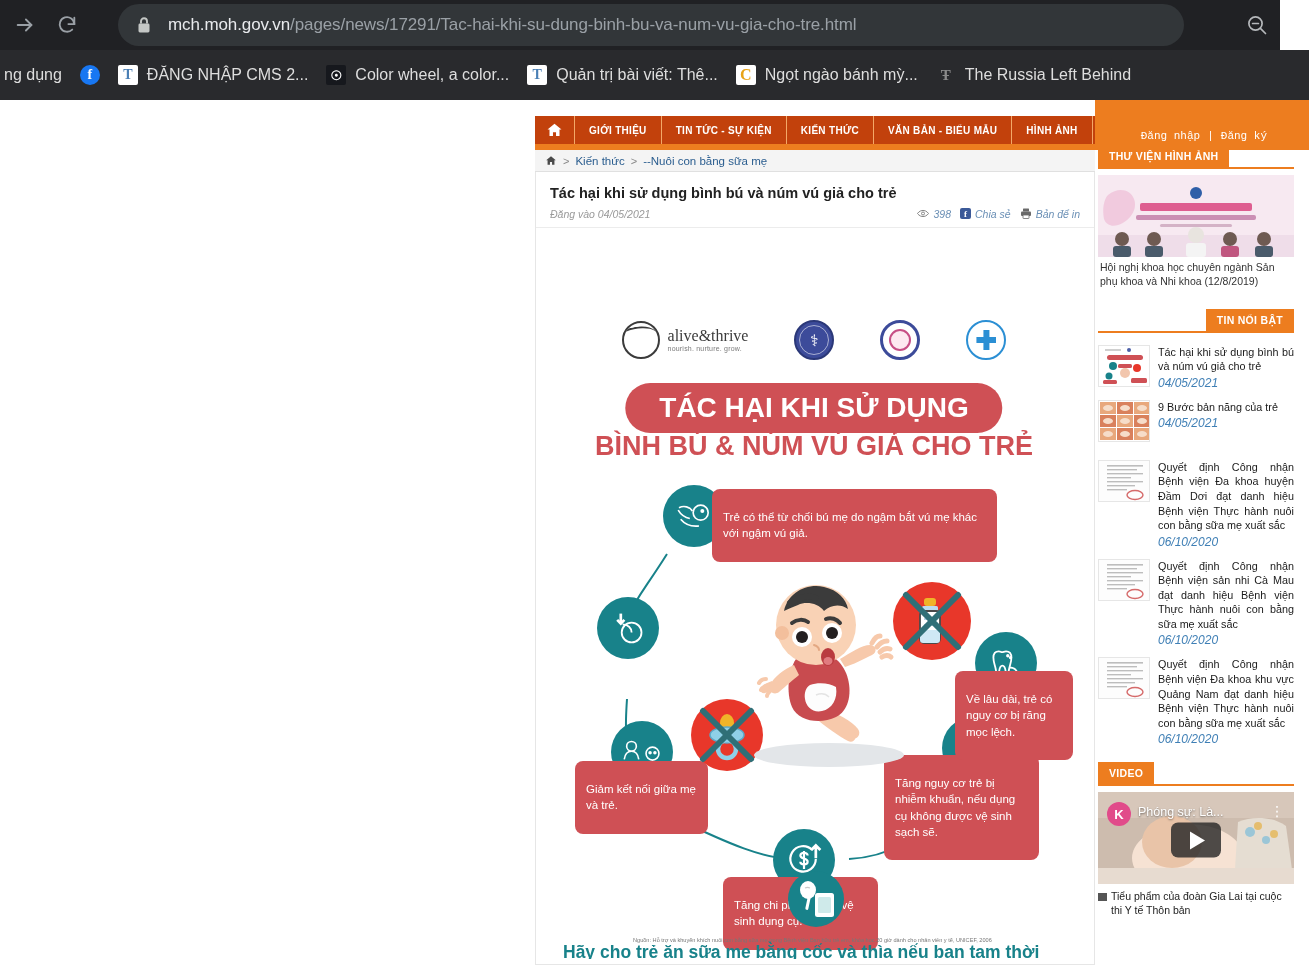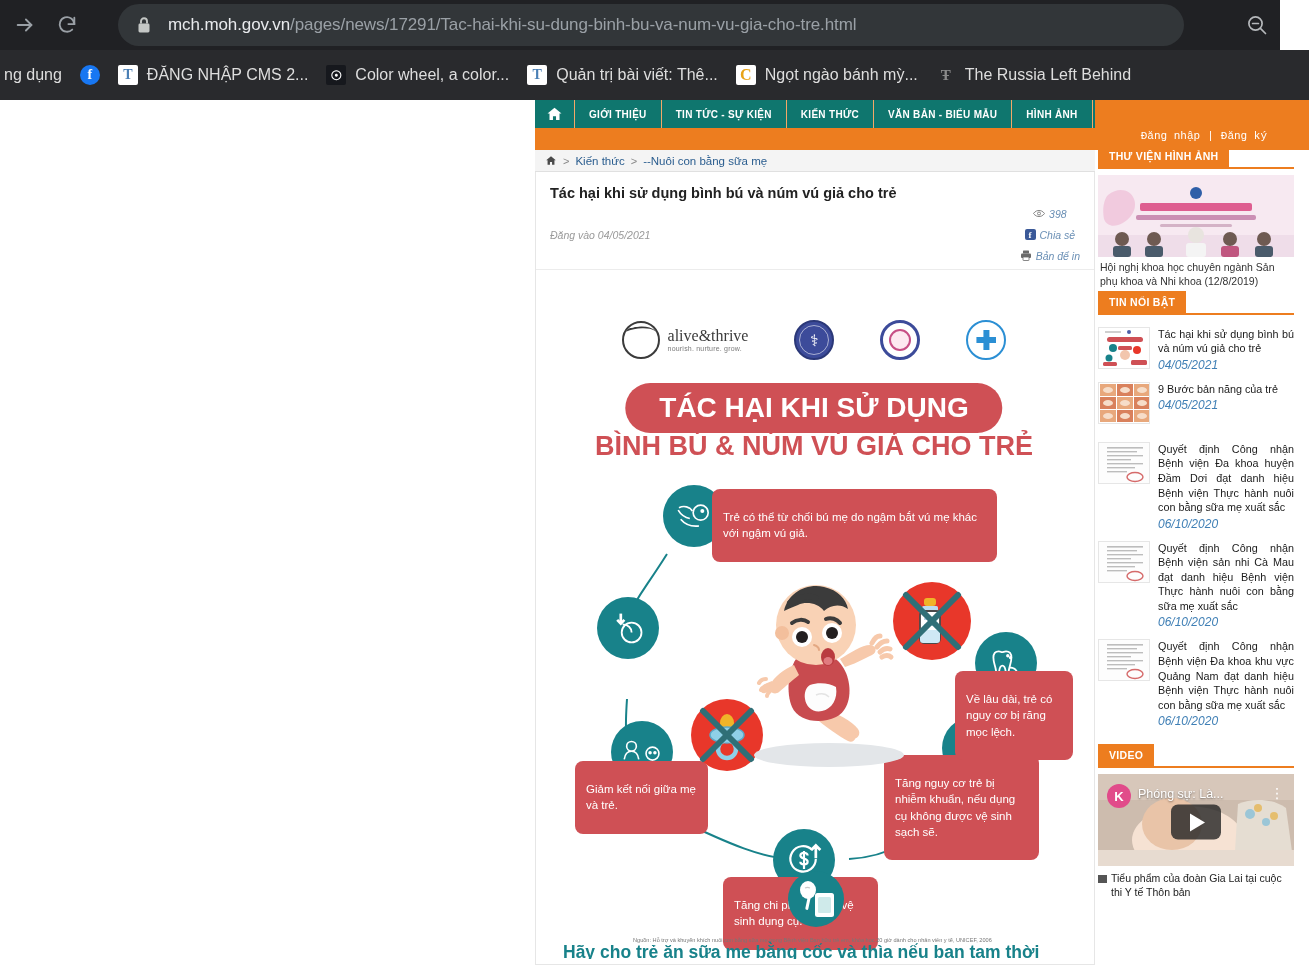--- a/index.html
+++ b/index.html
@@ -63,22 +63,22 @@
     background: #ffffff; overflow: hidden;
   }
   
   #site-container {
     position: absolute; left: 535px; top: 0; width: 774px; height: 865px;
     background: #ffffff;
   }
 
   
   #main-nav {
-    position: absolute; left: 0; top: 0; width: 560px; height: 28px;
-    background: #0f766e; display: flex; align-items: stretch;
+    position: absolute; left: 0; top: 16px; width: 560px; height: 28px;
+    background: #c2410c; display: flex; align-items: stretch;
   }
   #nav-strip-right {
     position: absolute; left: 560px; top: 0; width: 214px; height: 50px;
     background: #ED7D1F;
   }
   #nav-home {
     width: 40px; display: flex; align-items: center; justify-content: center;
     border-right: 1px solid #f3a868;
   }
   .nav-item {
@@ -113,21 +113,21 @@
   #article-title {
     font-size: 14.5px; font-weight: bold; color: #222;
     padding: 12px 14px 5px 14px; line-height: 1.3;
   }
   #article-meta {
     display: flex; align-items: center; justify-content: space-between;
     padding: 0 14px 7px 14px; border-bottom: 1px solid #ececec;
   }
   #article-date { font-size: 10.5px; color: #999; font-style: italic; }
   #meta-actions { display: flex; align-items: center; gap: 9px;
-    font-size: 10.5px; color: #6a8fb5; font-style: italic; flex-direction: column; }
+    font-size: 10.5px; color: #6a8fb5; font-style: italic; }
   .meta-act { display: flex; align-items: center; gap: 4px; }
   .fb-sq { width: 11px; height: 11px; background: #3b5998; color: #fff;
     font-size: 9px; font-weight: bold; font-style: normal;
     display: flex; align-items: center; justify-content: center;
     border-radius: 2px; font-family: "Liberation Serif", serif; }
 
   
   #infographic {
     position: absolute; left: 13px; top: 127px; width: 530px; height: 660px;
     background: #ffffff; overflow: hidden;
@@ -601,21 +601,21 @@
               <rect x="15" y="71" width="18" height="11" rx="3"></rect>
               <rect x="47" y="71" width="18" height="11" rx="3"></rect>
           <rect x="88" y="68" width="20" height="14" rx="3" fill="#f4f4f4"></rect>
           <rect x="123" y="71" width="18" height="11" rx="3" fill="#c0567f"></rect>
               <rect x="157" y="71" width="18" height="11" rx="3"></rect>
             </g>
       </svg>
     </div>
     <div class="gallery-caption">Hội nghị khoa học chuyên ngành Sản phụ khoa và Nhi khoa (12/8/2019)</div>
 
-    <div class="side-head-wrap" style="margin-top:2px;">
+    <div class="side-head-wrap" style="margin-top:20px;text-align:right;">
       <div class="side-head">TIN NỔI BẬT</div>
     </div>
 
     <div class="news-item">
       <div class="news-thumb">
         <svg width="52" height="42" viewBox="0 0 52 42">
           <rect width="52" height="42" fill="#fff"></rect>
           <rect x="6" y="3" width="16" height="2" fill="#cfcfcf"></rect>
               <circle cx="30" cy="4" r="2" fill="#4c5fa8"></circle>
           <rect x="8" y="9" width="36" height="5" rx="2.5" fill="#cf5055"></rect>

